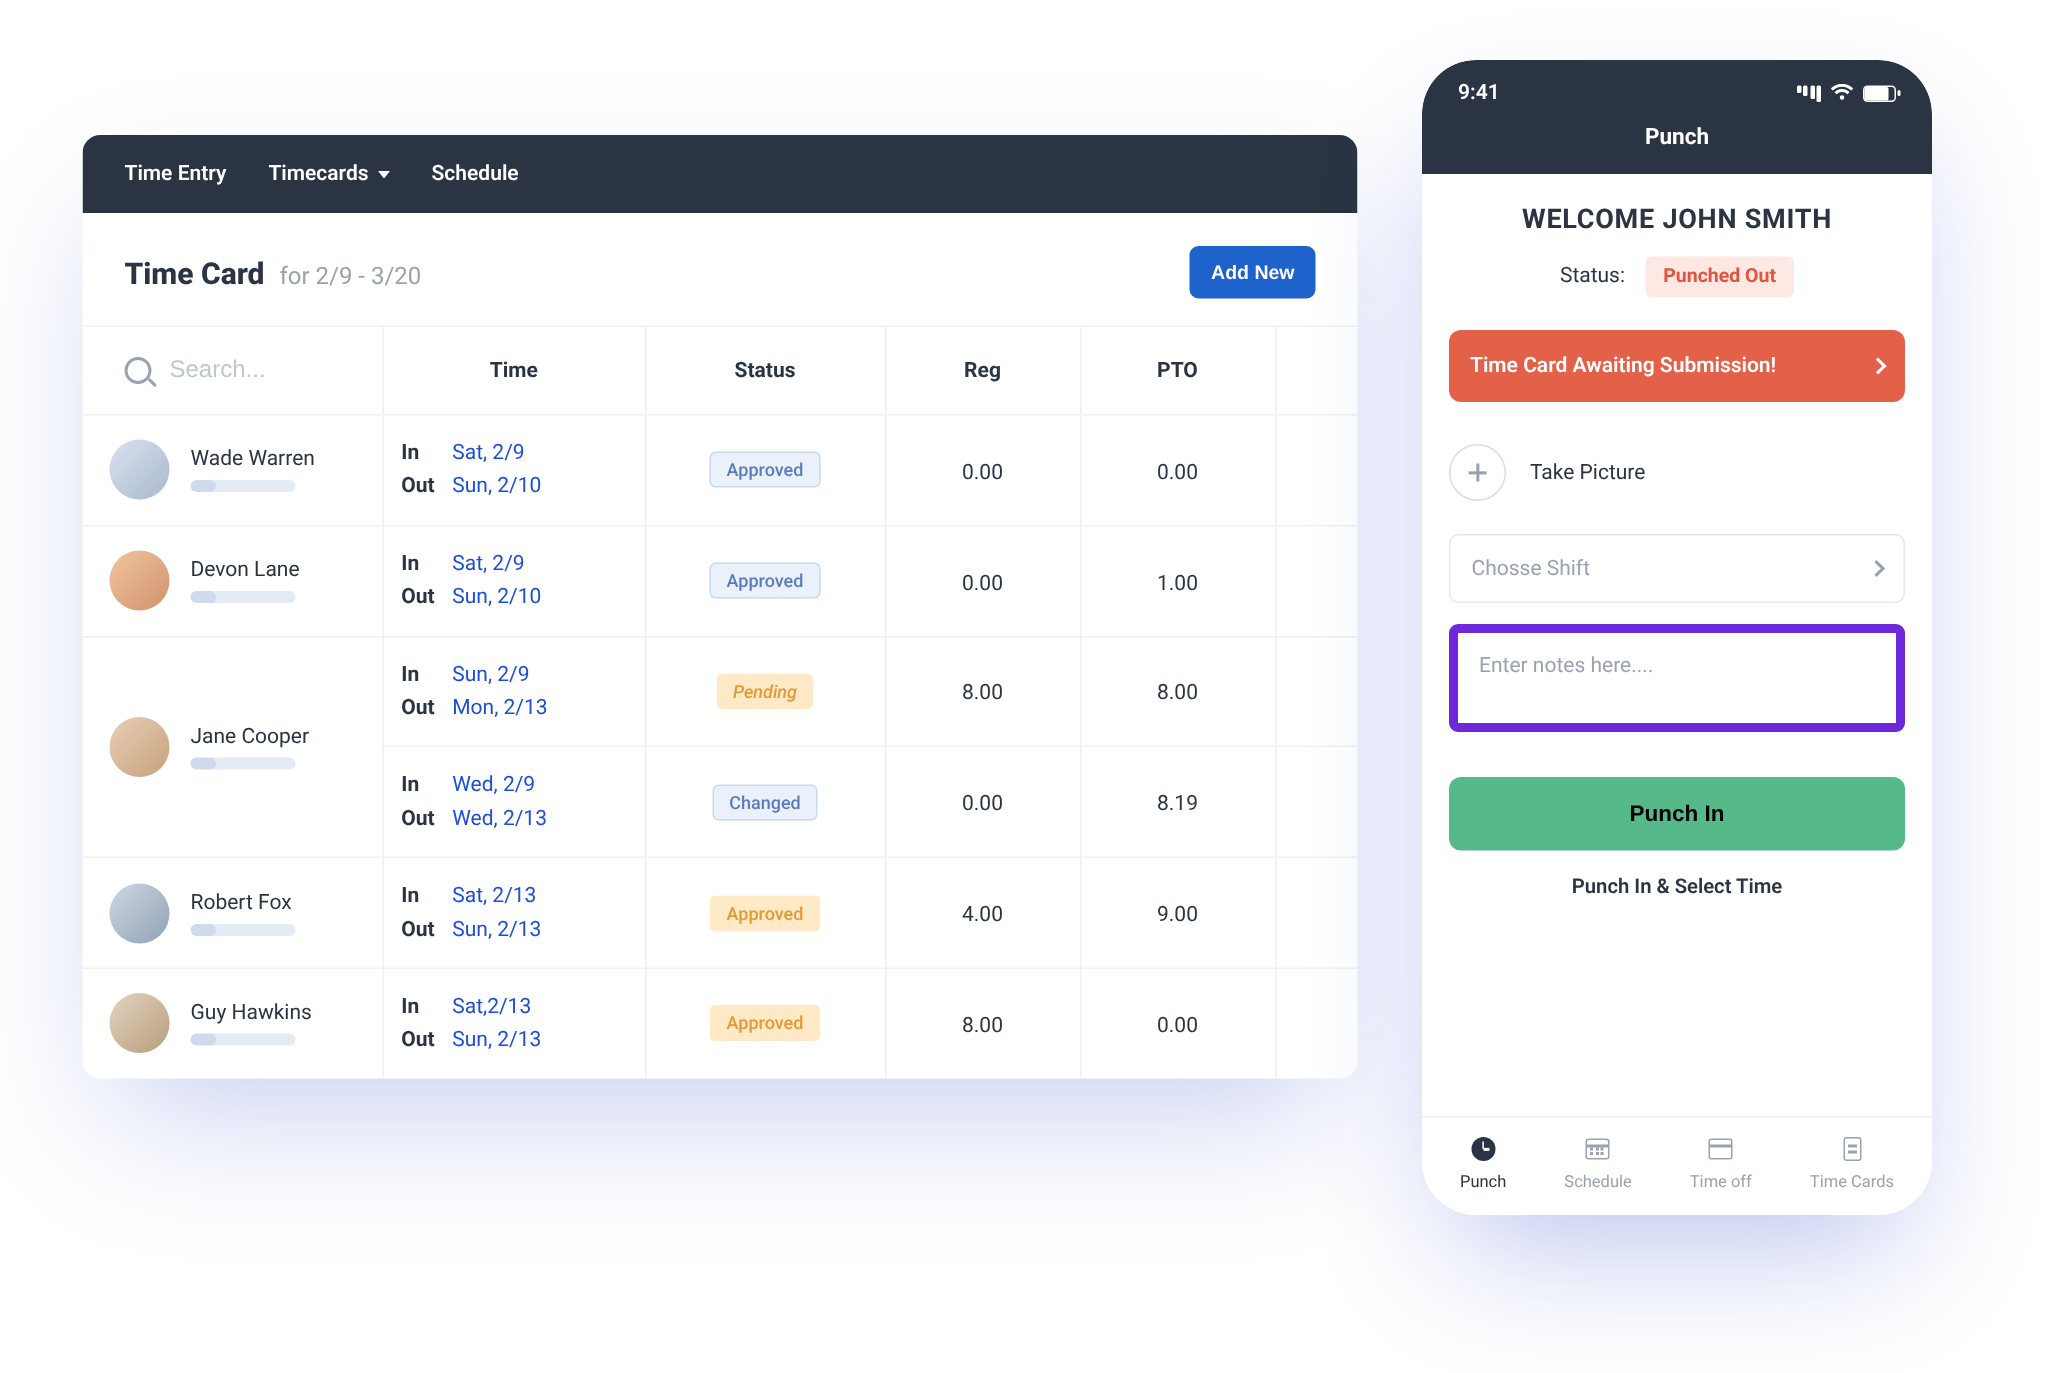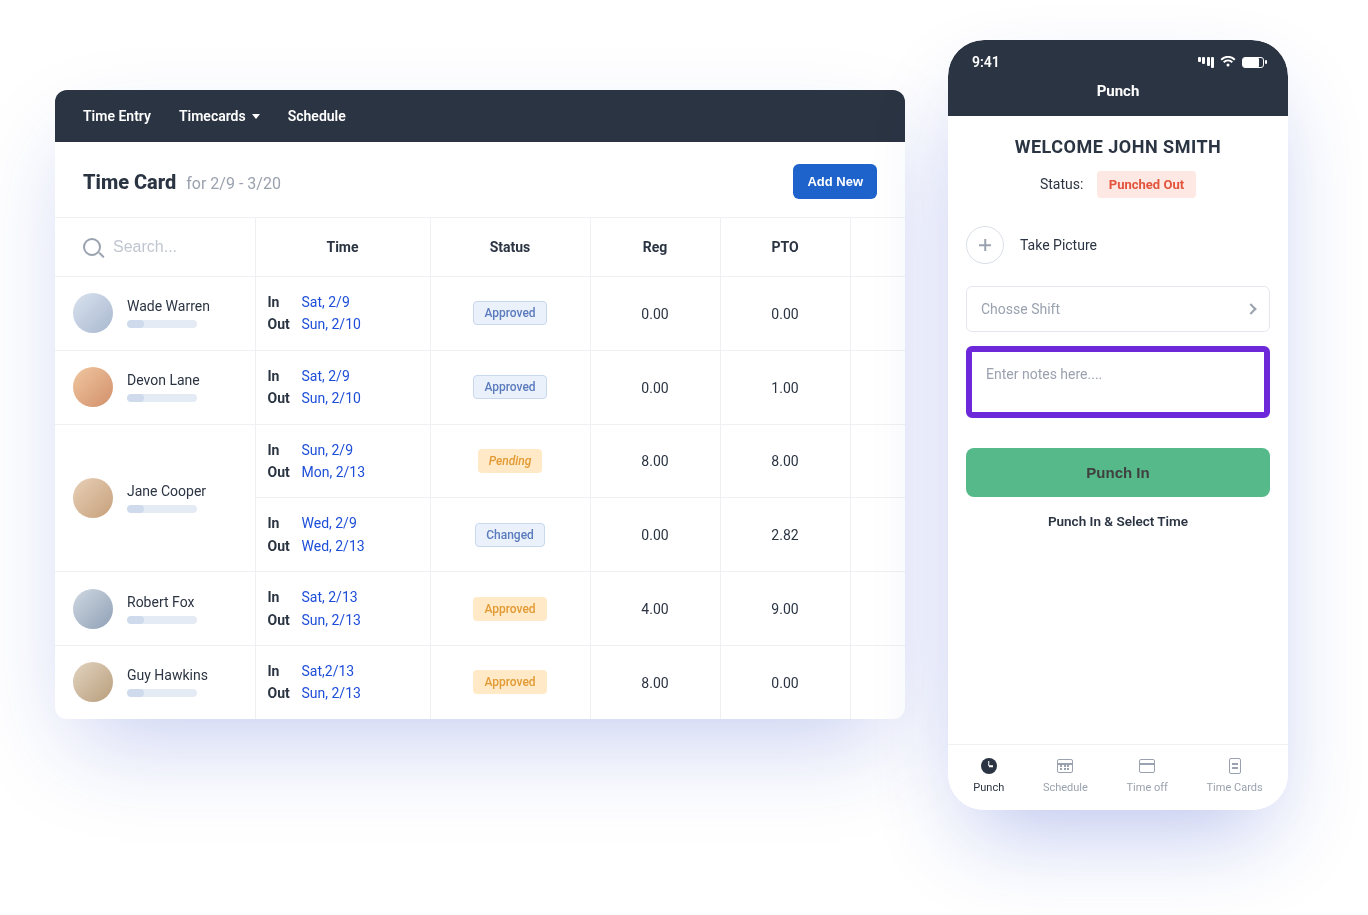--- a/index.html
+++ b/index.html
@@ -203,21 +203,21 @@
     resize:none;
     outline:none;
     font-family:inherit;
   }
   .textarea::placeholder { color:#9aa2af; }
 
   .btn-green {
     margin-top:26px;
     width:100%;
     background:#55b98a;
-    color:#404040;
+    color:#000000;
     border:none;
     border-radius:8px;
     padding:16px 0;
     font-size:15px;
     font-weight:700;
     cursor:pointer;
   }
   .alt-action { text-align:center; margin-top:16px; font-size:13.5px; font-weight:600; color:#2b3442; cursor:pointer; }
 
   .tabbar {
@@ -350,21 +350,21 @@
           <td class="center"><span class="num">8.00</span></td>
           <td></td>
         </tr>
         <tr>
           <td class="time-cell">
             <div><span class="lbl">In</span><span class="val">Wed, 2/9</span></div>
             <div><span class="lbl">Out</span><span class="val">Wed, 2/13</span></div>
           </td>
           <td class="center"><span class="badge badge-changed">Changed</span></td>
           <td class="center"><span class="num">0.00</span></td>
-          <td class="center"><span class="num">2.82</span></td>
+          <td class="center"><span class="num">8.19</span></td>
           <td></td>
         </tr>
         <tr>
           <td rowspan="1">
             <div class="person">
               <div class="avatar av4"></div>
               <div class="pinfo">
                 <div class="pname">Robert Fox</div>
                 <div class="pbar"></div>
               </div>
@@ -426,20 +426,24 @@
     <div class="phone-title">Punch</div>
   </div>
 
   <div class="phone-body">
     <div class="welcome">WELCOME JOHN SMITH</div>
     <div class="status-line">
       <span>Status:</span>
       <span class="status-pill">Punched Out</span>
     </div>
 
+    <div class="alert">
+      <span>Time Card Awaiting Submission!</span>
+      <span class="chev-right"></span>
+    </div>
 
     <div class="take-pic">
       <span class="circle-plus"></span>
       <span>Take Picture</span>
     </div>
 
     <div class="field">
       <span>Chosse Shift</span>
       <span class="chev-right chev-right-grey"></span>
     </div>

